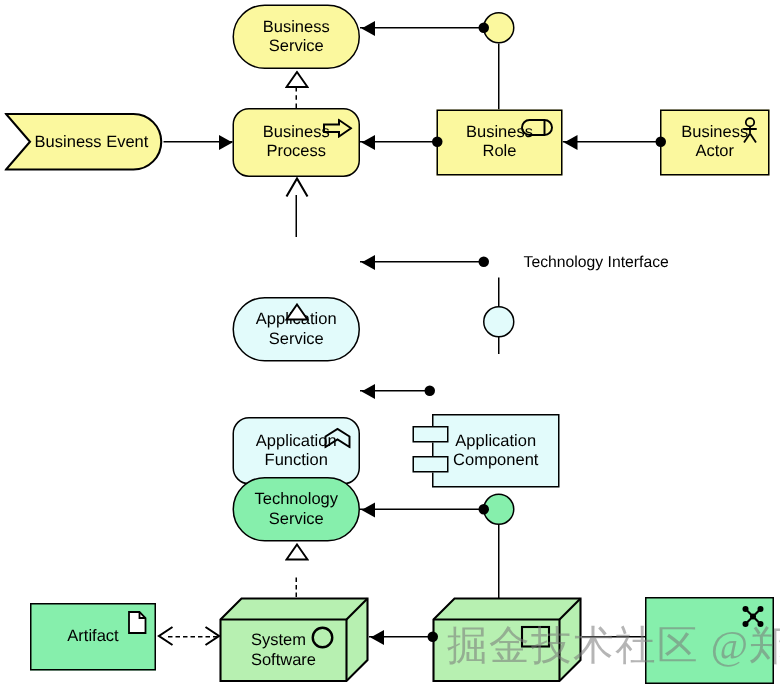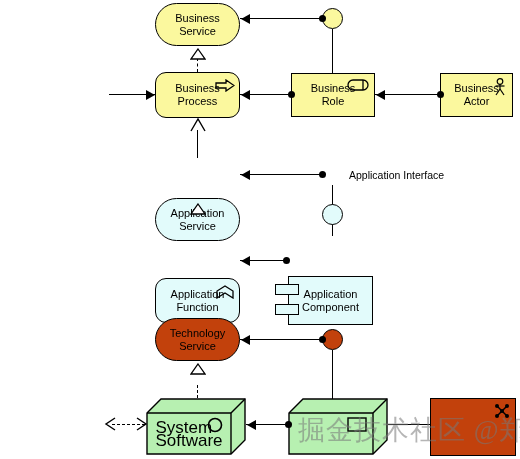--- a/index.html
+++ b/index.html
@@ -23,21 +23,21 @@
     align-items: center;
     justify-content: center;
     text-align: center;
     font-size: 11px;
     line-height: 13px;
     color: #000000;
     z-index: 5;
   }
   .biz   { background: #fbf89e; }
   .app   { background: #e2fbfb; margin-top: 40px; }
-  .tech  { background: #c2410c; }
+  .tech  { background: #86efac; }
 
   .rounded { border-radius: 11px; }
   .pill    { border-radius: 22px; }
 
   .label-text {
     position: relative;
     z-index: 2;
     padding: 0 4px;
     white-space: pre-line;
   }
@@ -149,20 +149,28 @@
 </head>
 <body>
 
 <div id="canvas">
 
   <div class="node biz pill" style="left:155px; top:3px; width:85px; height:43px;">
     <span class="label-text">Business
 Service</span>
   </div>
 
+  <div style="position:absolute; left:3px; top:75px; width:106px; height:39px; z-index:5;">
+    <svg width="106" height="39" viewBox="0 0 106 39" style="position:absolute;left:0;top:0;">
+      <path d="M1,1 L86,1 A18,18 0 0 1 86,38 L1,38 L17,19.5 Z" fill="#fbf89e" stroke="#000" stroke-width="1.4"></path>
+    </svg>
+    <div style="position:absolute;left:0;top:0;width:106px;height:39px;display:flex;align-items:center;justify-content:center;">
+      <span class="label-text" style="font-size:11px;padding-left:14px;">Business Event</span>
+    </div>
+  </div>
 
   <div class="node biz rounded" style="left:155px; top:72px; width:85px; height:46px;">
     <span class="label-text">Business
 Process</span>
     <span class="icon" style="right:4px; top:6px;">
       <svg width="20" height="13" viewBox="0 0 20 13">
         <path d="M1,4 L11,4 L11,1 L19,6.5 L11,12 L11,9 L1,9 Z" fill="none" stroke="#000" stroke-width="1.3"></path>
       </svg>
     </span>
   </div>
@@ -235,21 +243,21 @@
 
   <div class="node app" style="left:288px; top:236px; width:85px; height:49px;">
     <span class="label-text">Application
 Component</span>
   </div>
   <div class="node app" style="left:275px; top:244px; width:24px; height:11px;"></div>
   <div class="node app" style="left:275px; top:264px; width:24px; height:11px;"></div>
 
   <div class="iface app" style="left:322px; top:164px;"></div>
   <div class="iface-dot" style="left:319px; top:171px;"></div>
-  <div class="iface-label" style="left:349px; top:169px;">Application Interface</div>
+  <div class="iface-label" style="left:349px; top:169px;">Technology Interface</div>
 
   <div class="line-h" style="left:240px; top:174px; width:82px;"></div>
   <div class="arrow-left" style="left:241px; top:169.5px;"></div>
 
   <div class="line-v" style="left:332px; top:185px; height:51px;"></div>
 
   <div class="line-h" style="left:240px; top:260px; width:48px;"></div>
   <div class="arrow-left" style="left:241px; top:255.5px;"></div>
   <div class="dot" style="left:283px; top:256.5px;"></div>
 
@@ -294,21 +302,21 @@
   </div>
 
   <div class="node3d" style="left:146px; top:396px; width:100px; height:62px;">
     <svg width="100" height="62" viewBox="0 0 100 62" style="position:absolute;left:0;top:0;">
       <polygon points="1,17 15,3 99,3 99,44 85,58 1,58" fill="#b7f0b1" stroke="#000" stroke-width="1.4"></polygon>
       <polyline points="1,17 85,17 85,58" fill="none" stroke="#000" stroke-width="1.4"></polyline>
       <line x1="85" y1="17" x2="99" y2="3" stroke="#000" stroke-width="1.4"></line>
       <circle cx="69" cy="29" r="6.5" fill="none" stroke="#000" stroke-width="1.6"></circle>
     </svg>
     <div style="position:absolute;left:1px;top:17px;width:84px;height:41px;display:flex;align-items:center;justify-content:center;">
-      <span class="label-text" style="font-size:17px;line-height:13px;">System
+      <span class="label-text" style="font-size:11px;line-height:13px;">System
 Software</span>
     </div>
   </div>
 
   <div class="node3d" style="left:288px; top:396px; width:100px; height:62px;">
     <svg width="100" height="62" viewBox="0 0 100 62" style="position:absolute;left:0;top:0;">
       <polygon points="1,17 15,3 99,3 99,44 85,58 1,58" fill="#b7f0b1" stroke="#000" stroke-width="1.4"></polygon>
       <polyline points="1,17 85,17 85,58" fill="none" stroke="#000" stroke-width="1.4"></polyline>
       <line x1="85" y1="17" x2="99" y2="3" stroke="#000" stroke-width="1.4"></line>
       <rect x="60" y="22" width="18" height="13" fill="none" stroke="#000" stroke-width="1.4"></rect>
@@ -331,20 +339,29 @@
         <circle cx="13" cy="3" r="2" fill="#000"></circle>
         <circle cx="3" cy="13" r="2" fill="#000"></circle>
         <circle cx="13" cy="13" r="2" fill="#000"></circle>
         <circle cx="8" cy="8" r="2" fill="#000"></circle>
       </svg>
     </span>
   </div>
 
   <div class="line-h" style="left:388px; top:424px; width:42px;"></div>
 
+  <div class="node tech" style="left:20px; top:402px; width:84px; height:45px;">
+    <span class="label-text">Artifact</span>
+    <span class="icon" style="right:5px; top:4px;">
+      <svg width="13" height="16" viewBox="0 0 13 16">
+        <path d="M1,1 L8,1 L12,5 L12,15 L1,15 Z" fill="#fff" stroke="#000" stroke-width="1.2"></path>
+        <polyline points="8,1 8,5 12,5" fill="none" stroke="#000" stroke-width="1.2"></polyline>
+      </svg>
+    </span>
+  </div>
 
   <div class="dash-h" style="left:112px; top:424px; width:33px;"></div>
   <div class="open-arrow-up" style="left:104px; top:417px;">
     <svg width="12" height="14" viewBox="0 0 12 14">
       <path d="M11,1 L2,7 L11,13" fill="none" stroke="#000" stroke-width="1.4"></path>
     </svg>
   </div>
   <div class="open-arrow-up" style="left:136px; top:417px;">
     <svg width="12" height="14" viewBox="0 0 12 14">
       <path d="M1,1 L10,7 L1,13" fill="none" stroke="#000" stroke-width="1.4"></path>

